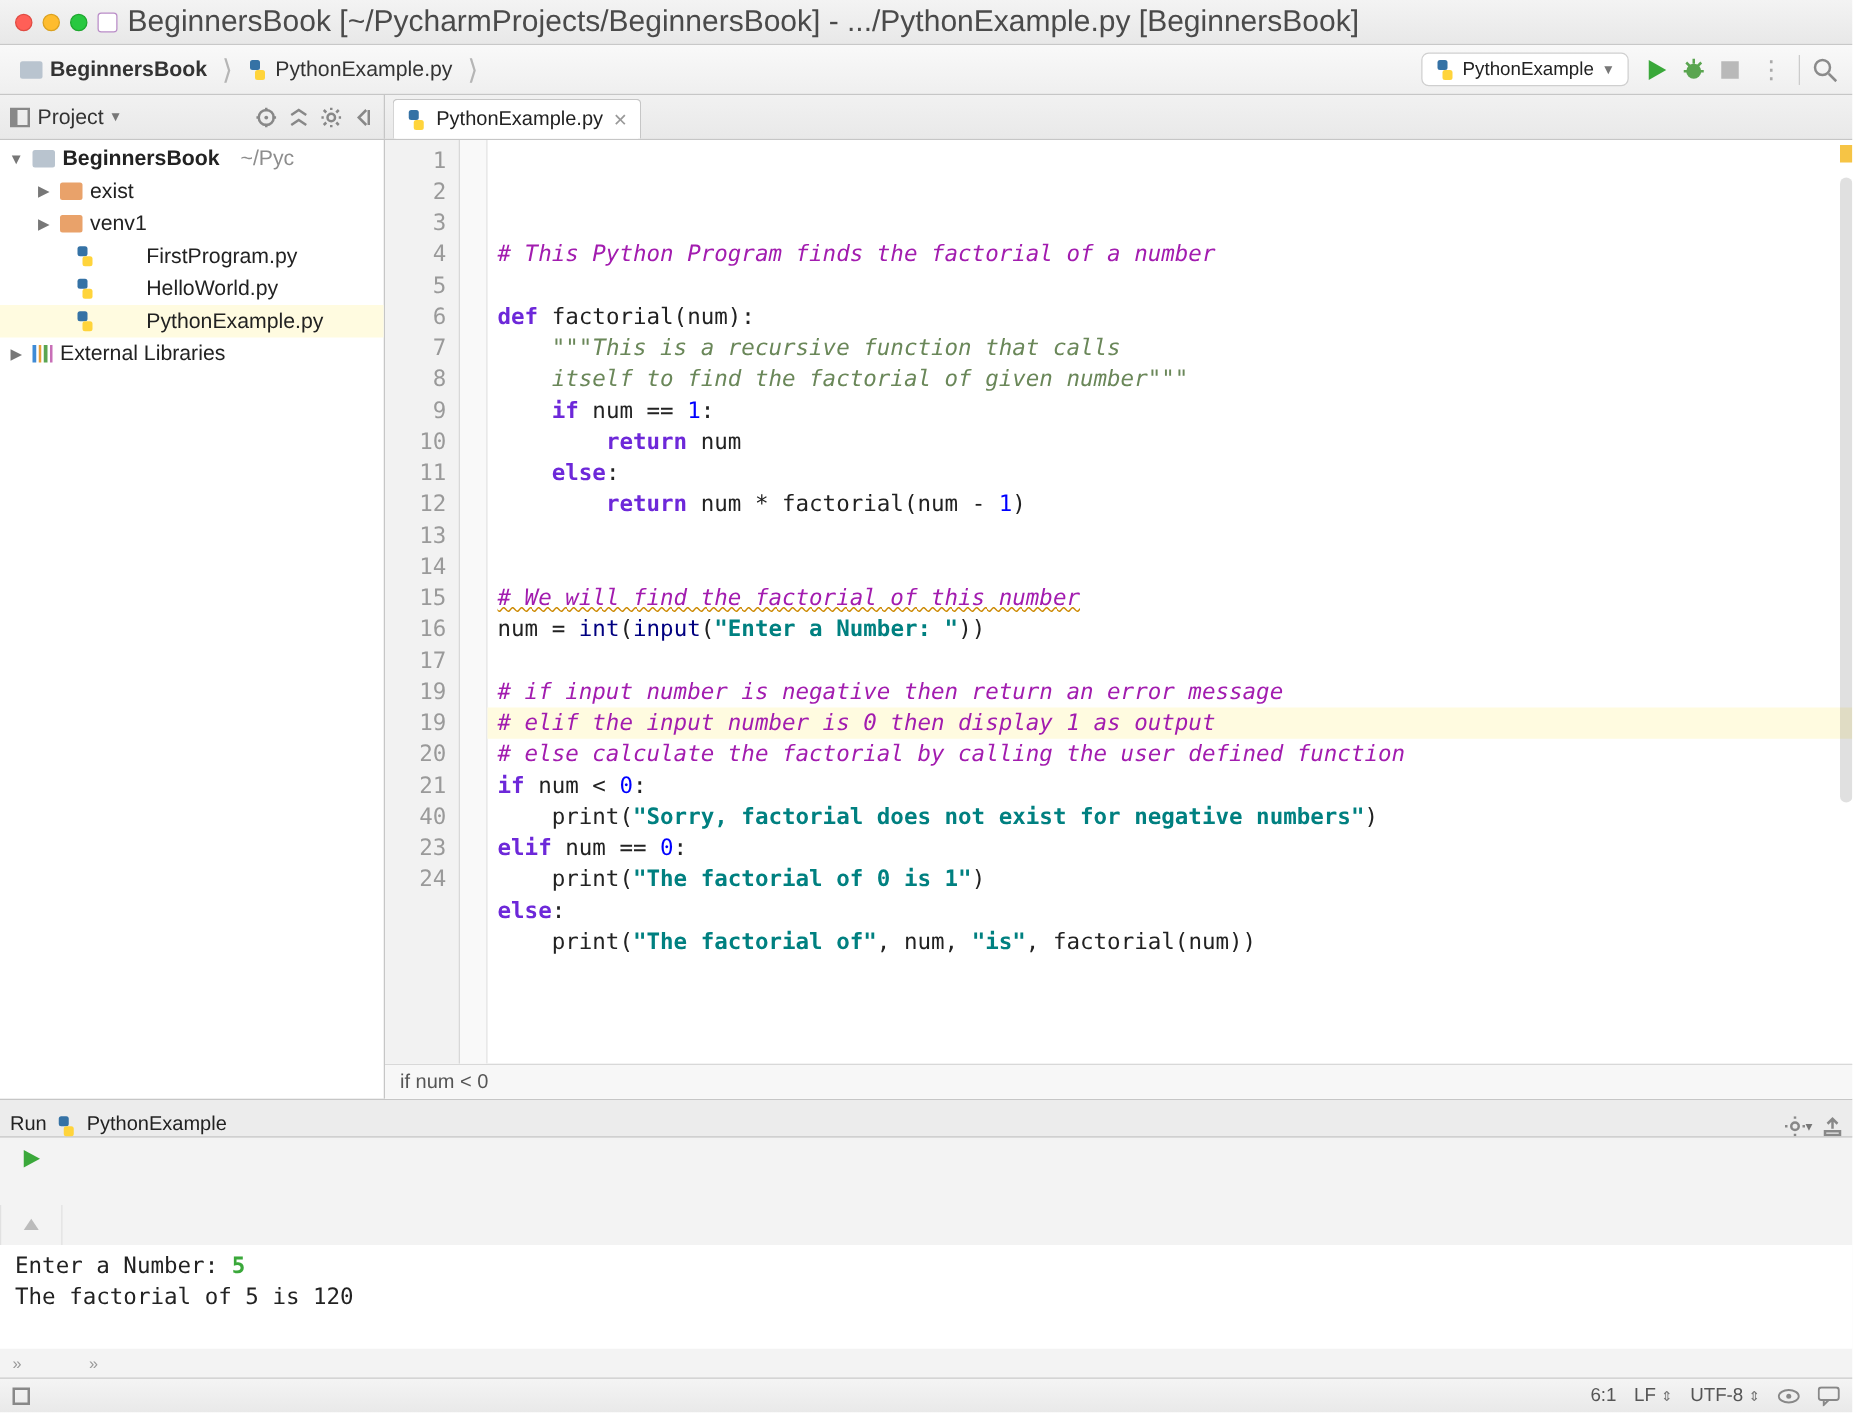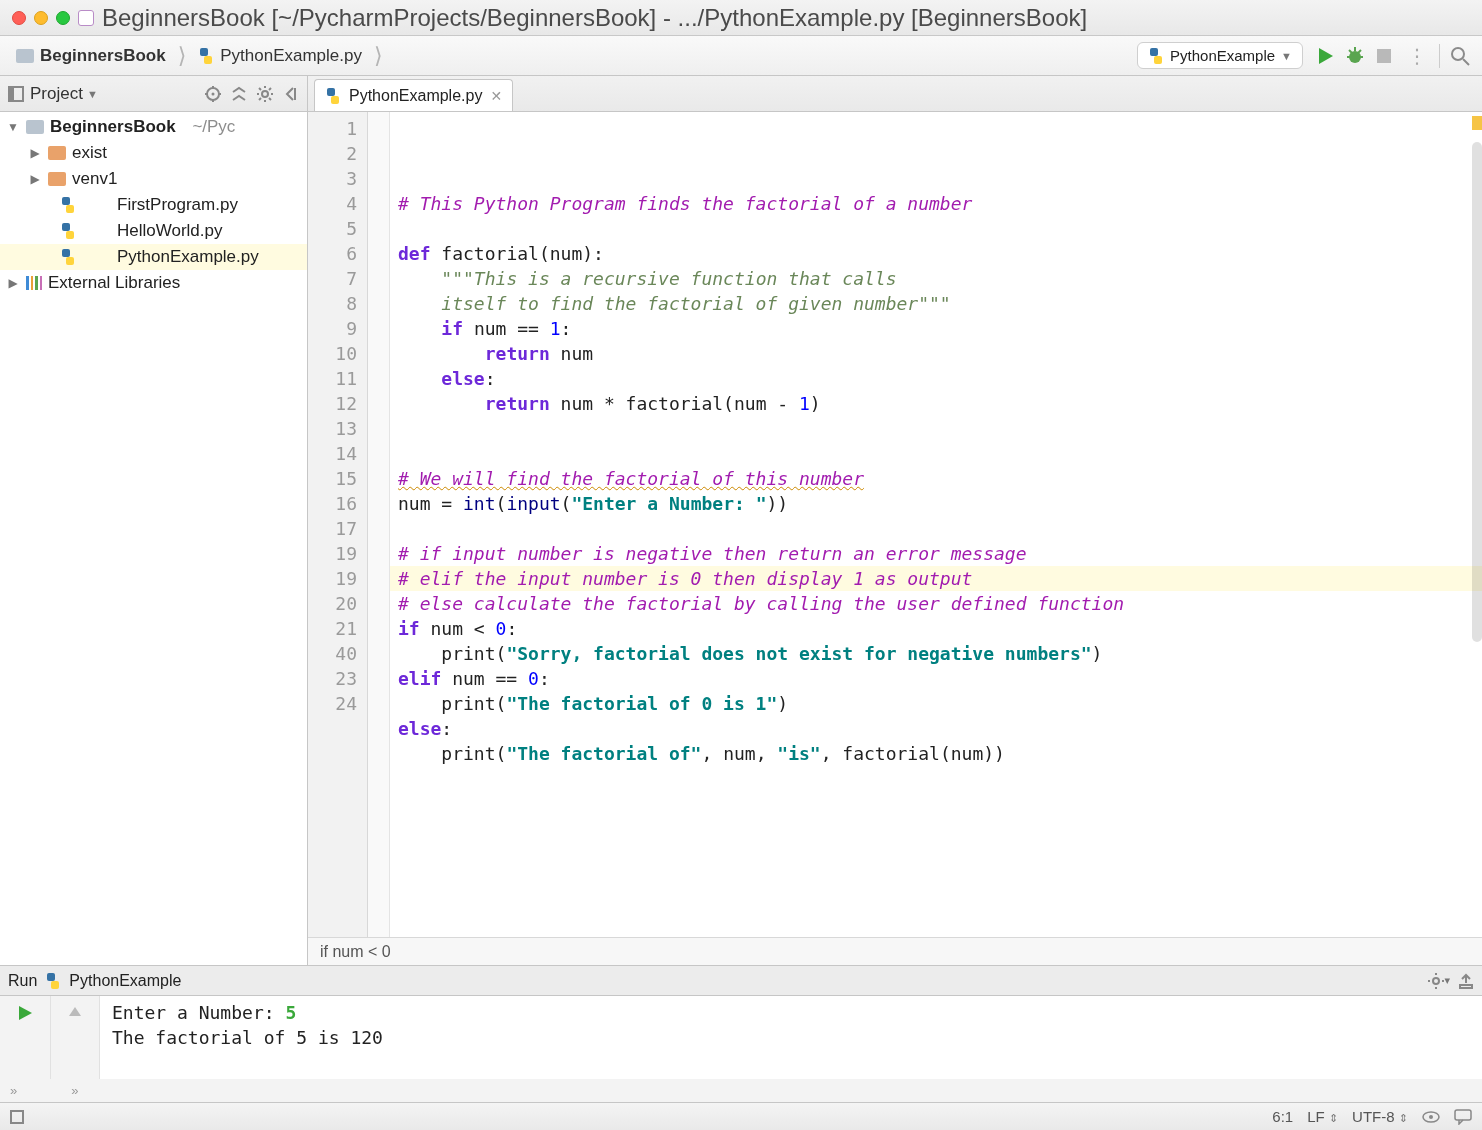--- a/index.html
+++ b/index.html
@@ -75,23 +75,23 @@
   .c-num { color:#0000ff; }
   .c-builtin { color:#000080; }
   .squiggle { text-decoration:underline wavy #cc8800; text-decoration-thickness:1px; }
   .warn-stripe { position:absolute; right:0; top:4px; width:10px; height:14px; background:#f6c445; }
   .scroll-thumb { position:absolute; right:0; top:30px; width:10px; height:500px; background:rgba(0,0,0,0.12); border-radius:5px; }
 
   .editor-statusline { height:28px; border-top:1px solid #d8d8d8; background:#f7f7f7; display:flex; align-items:center; padding:0 12px; font-size:16px; color:#555; }
 
   
   .runwin { border-top:1px solid #c6c6c6; background:#f3f3f3; display:flex; flex-direction:column; }
-  .runwin-header { display:flex; align-items:center; height:30px; padding:0 8px; gap:8px; font-size:16px; background:#ececec; border-bottom:1px solid #c6c6c6; }
+  .runwin-header { display:flex; align-items:flex-end; height:30px; padding:0 8px; gap:8px; font-size:16px; background:#ececec; border-bottom:1px solid #c6c6c6; }
   .runwin-header .spacer { flex:1; }
-  .runwin-body { display:flex; }
+  .runwin-body { display:flex;flex-direction:column; }
   .runwin-left { width:50px; display:flex; flex-direction:column; align-items:center; gap:12px; padding:8px 0; }
   .runwin-left2 { width:50px; display:flex; flex-direction:column; align-items:center; gap:12px; padding:8px 0; border-left:1px solid #e1e1e1; border-right:1px solid #e1e1e1; }
   .console { flex:1; background:#fff; font-family:Menlo, Consolas, monospace; font-size:18px; line-height:25px; padding:4px 12px; white-space:pre; }
   .runwin-bottom  { display:flex; align-items:center; gap:14px; padding:4px 10px; }
 
   
   .statusbar { height:28px; background:linear-gradient(#f4f4f4,#e9e9e9); border-top:1px solid #c6c6c6; display:flex; align-items:center; padding:0 10px; font-size:15px; color:#555; gap:14px; }
   .statusbar .spacer { flex:1; }
   .box-icon { width:14px; height:14px; border:2px solid #888; display:inline-block; }
 

